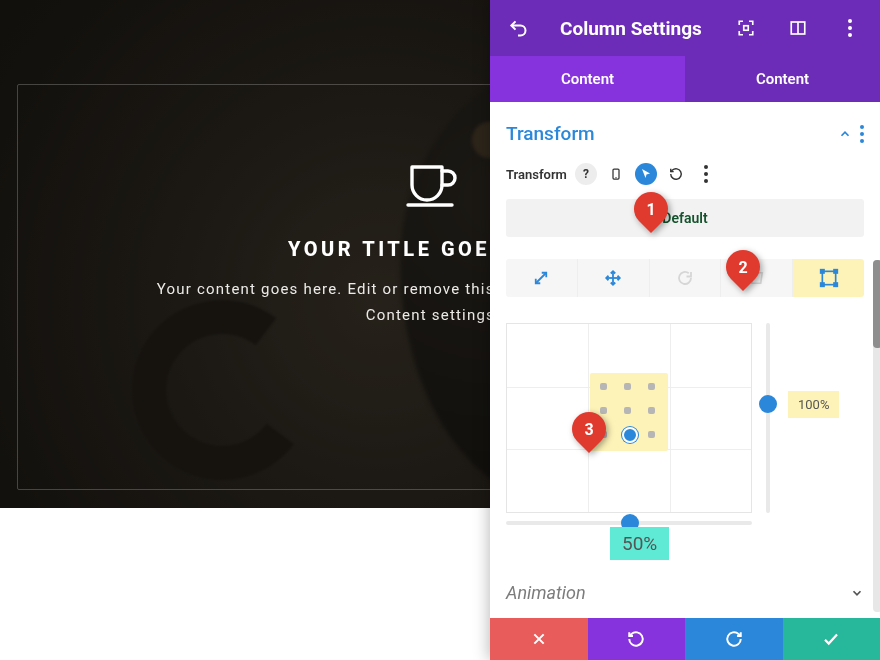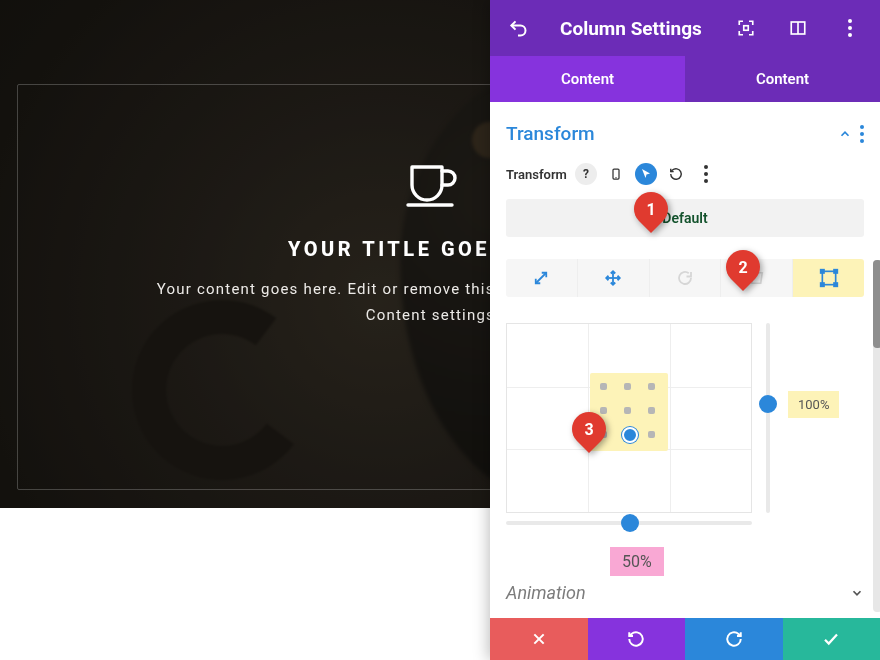--- a/index.html
+++ b/index.html
@@ -119,21 +119,21 @@
   }
 
   
   .vTrack { position:absolute; left:260px; top:4px; width:4px; height:190px; background:#e9e9e9; border-radius:2px; }
   .vThumb { position:absolute; left:253px; top:76px; width:18px; height:18px; background:#2b87da; border-radius:50%; }
   .vLabel { position:absolute; left:282px; top:72px; padding:6px 10px; font-size:13px; color:#555; background:#fdf3b8; }
 
   
   .hTrack { position:absolute; left:0; top:202px; width:246px; height:4px; background:#e9e9e9; border-radius:2px; }
   .hThumb { position:absolute; left:115px; top:195px; width:18px; height:18px; background:#2b87da; border-radius:50%; }
-  .hLabel { position:absolute; left:104px; top:228px; padding:5px 12px; font-size:16px; color:#555; background:#f9a8d4; }
+  .hLabel { position:absolute; left:104px; top:208px; padding:5px 12px; font-size:19px; color:#555; background:#5eead4; }
 
   .animRow { position:absolute; left:16px; right:16px; top:582px; display:flex; align-items:center; justify-content:space-between; }
   .animTitle { color:#7c7c7c; font-size:18px;font-style:italic; }
 
   .footer { position:absolute; left:0; bottom:0; width:100%; height:42px; display:flex; }
   .fbtn { flex:1; display:flex; align-items:center; justify-content:center; color:#fff; cursor:pointer; }
   .fred{background:#e85c5c} .fpurple{background:#8633dd} .fblue{background:#2b87da} .fgreen{background:#27b89b}
 
   
   .pin {

